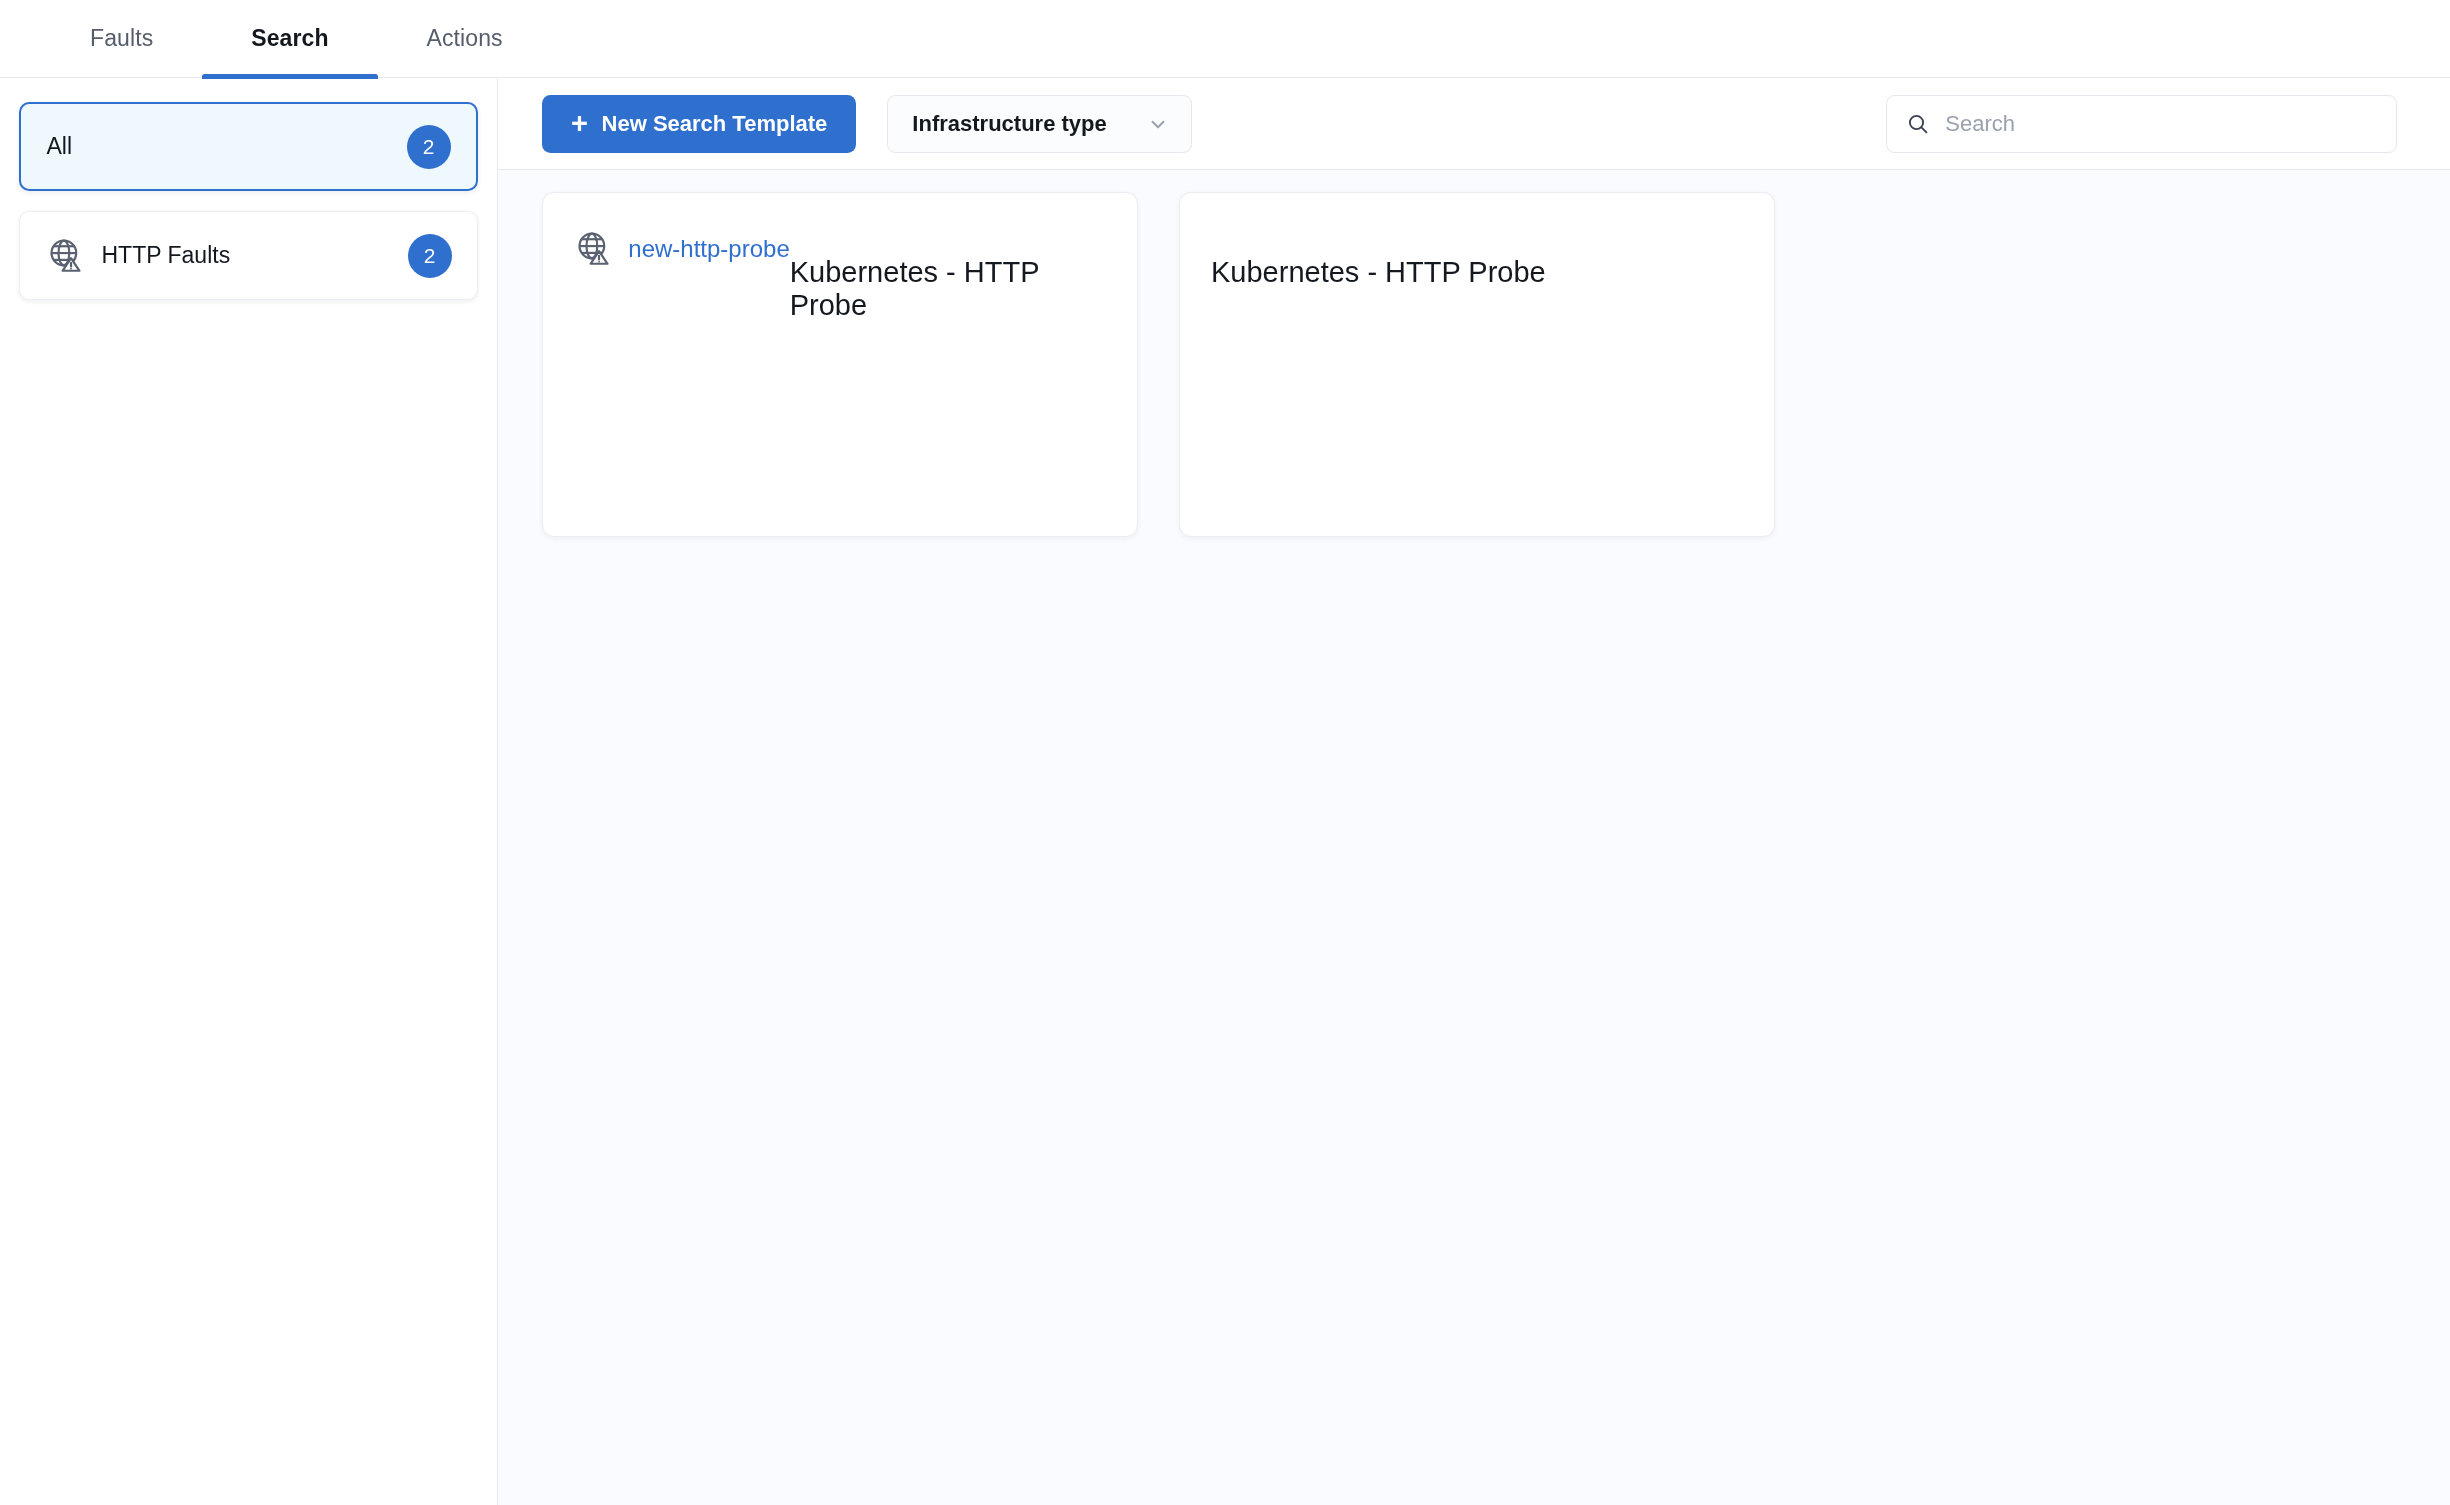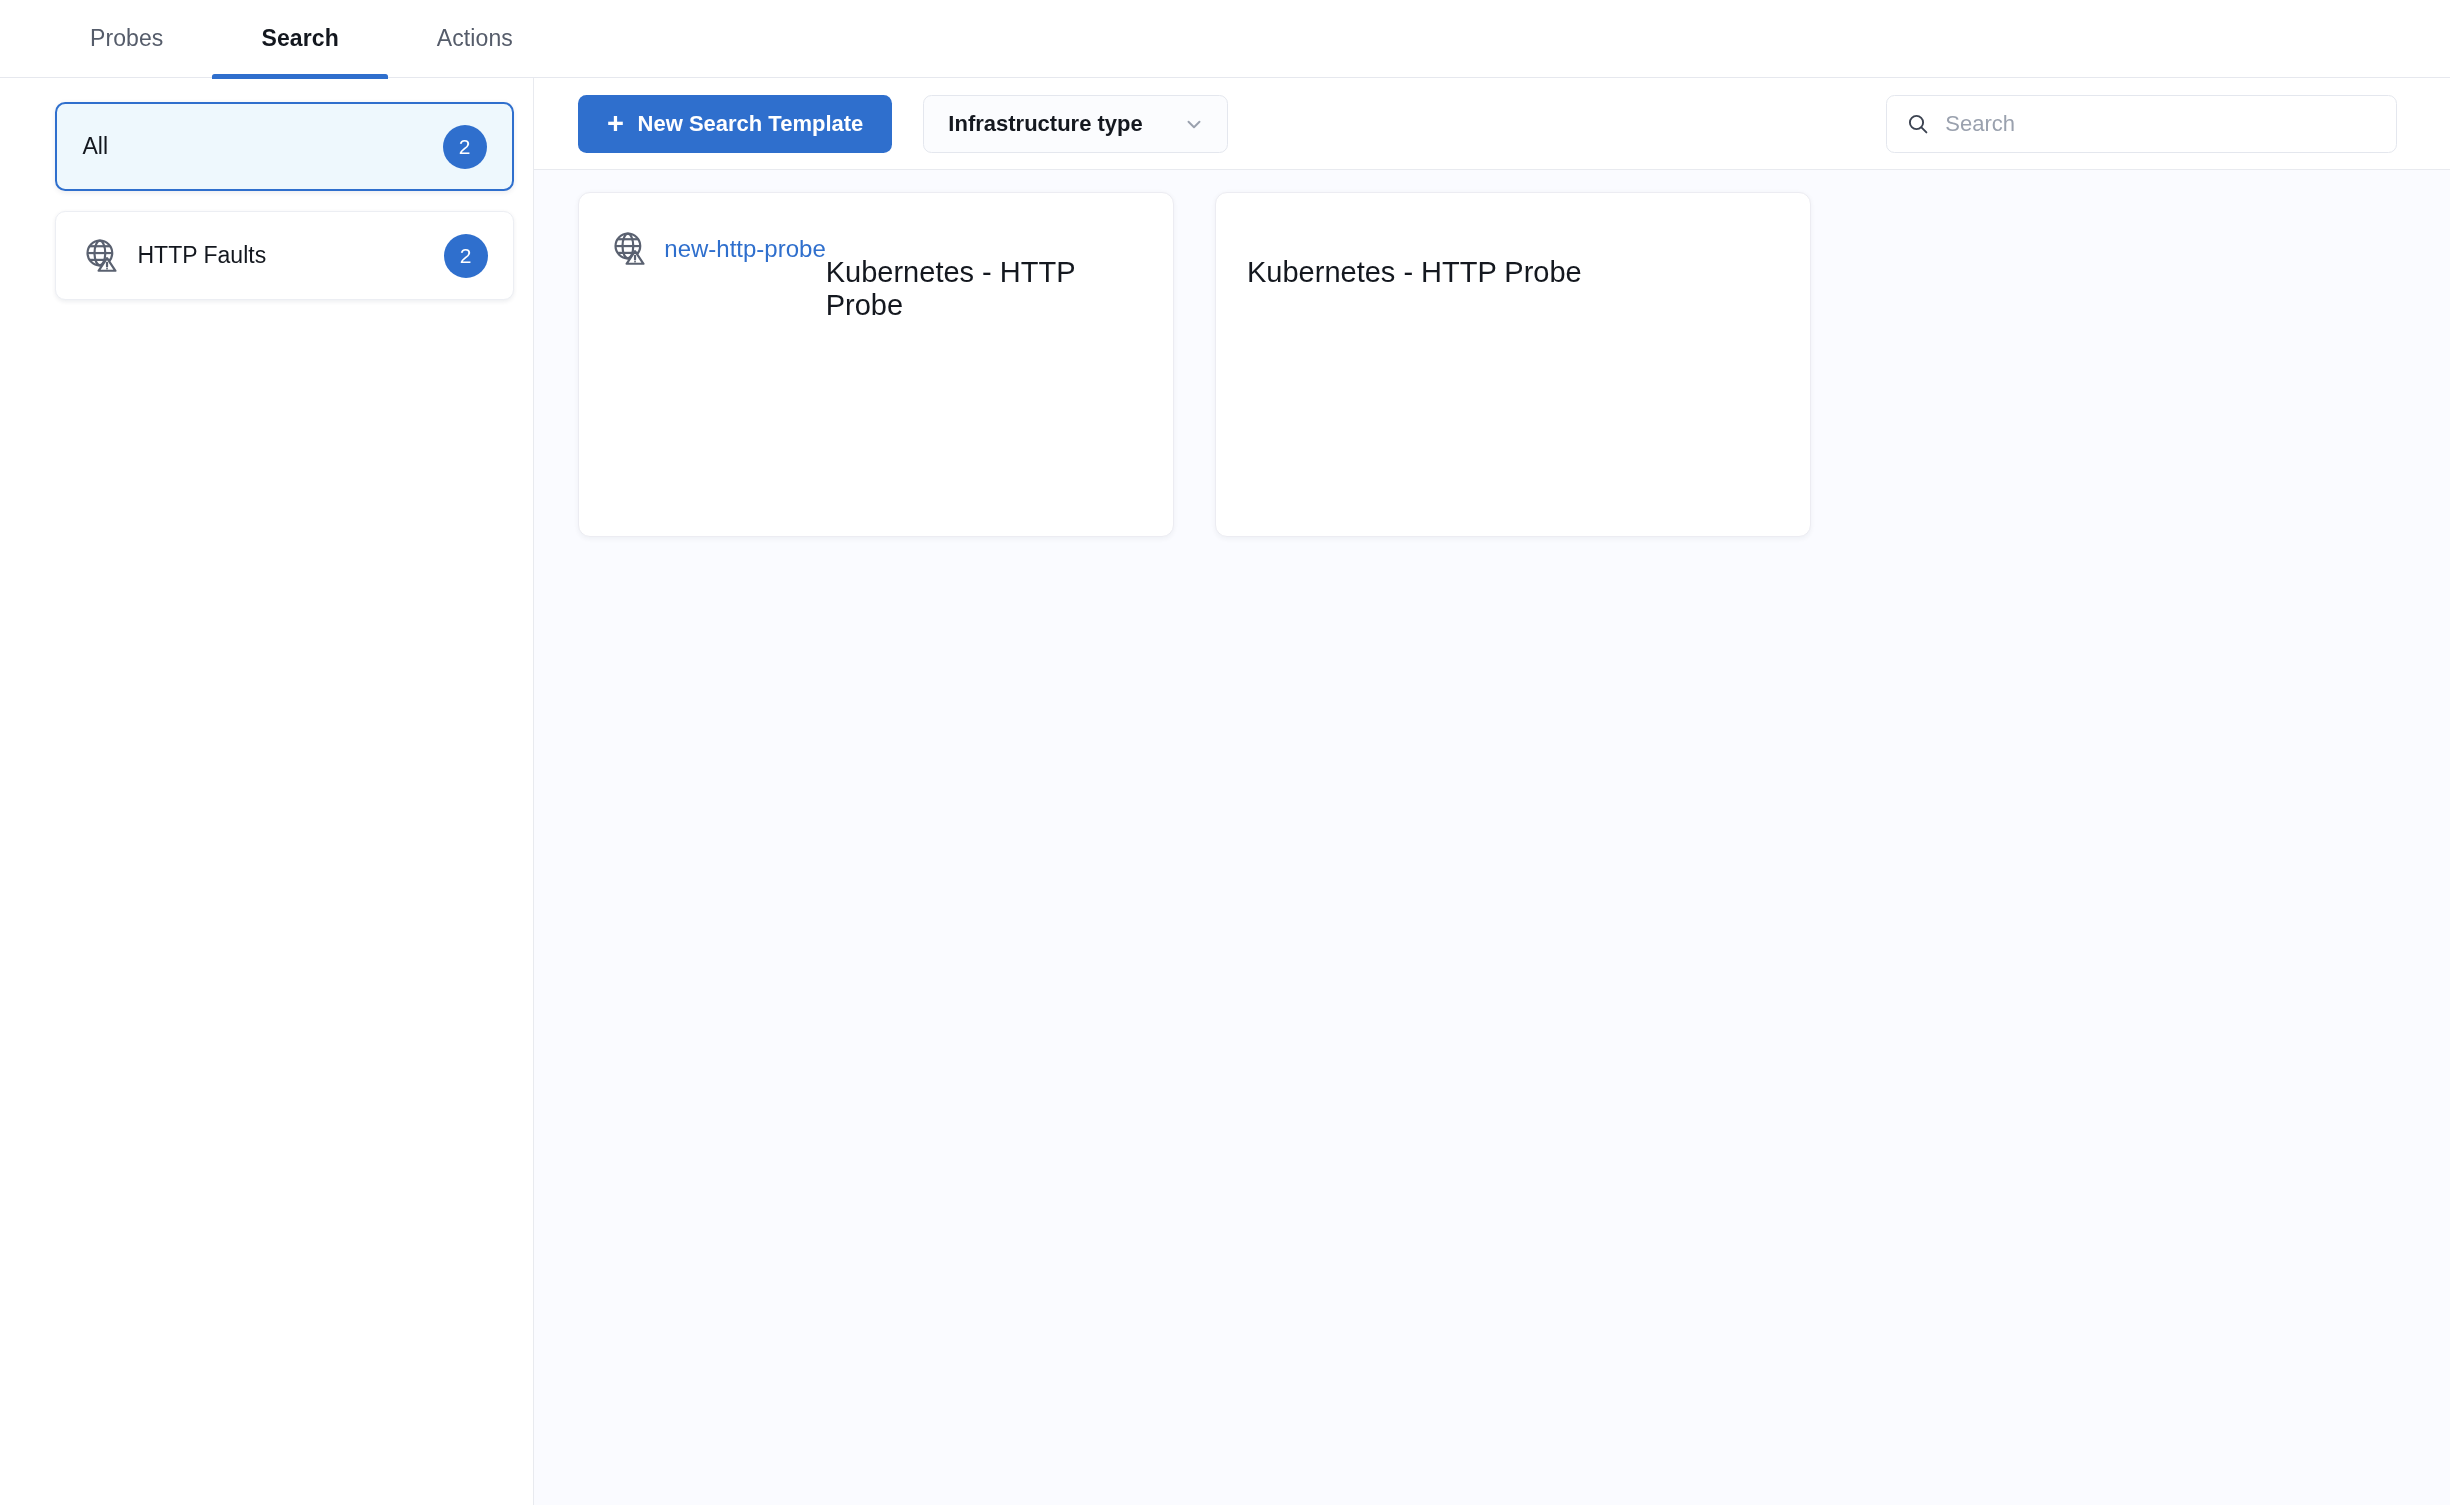--- a/index.html
+++ b/index.html
@@ -67,21 +67,20 @@
     background: #2f6fcd;
     border-radius: 2.6px 2.6px 0 0;
   }
 
   
   .body-split {
     flex: 1;
     display: flex;
     min-height: 0;
     background: #ffffff;
-    padding-left: 36px;
   }
 
   
   .sidebar {
     width: 498px;
     min-width: 498px;
     background: #ffffff;
     border-right: 1.7px solid #e8eaef;
     padding: 24px 19px 0 19px;
     display: flex;
@@ -281,21 +280,21 @@
     color: #14181f;
   }
 </style>
 </head>
 <body>
 
 <div class="app">
 
   <div class="tabbar">
     <button class="tab">
-      <span>Probes</span>
+      <span>Faults</span>
     </button>
     <button class="tab active">
       <span>Search</span>
     </button>
     <button class="tab">
       <span>Actions</span>
     </button>
   </div>
 
   <div class="body-split">

